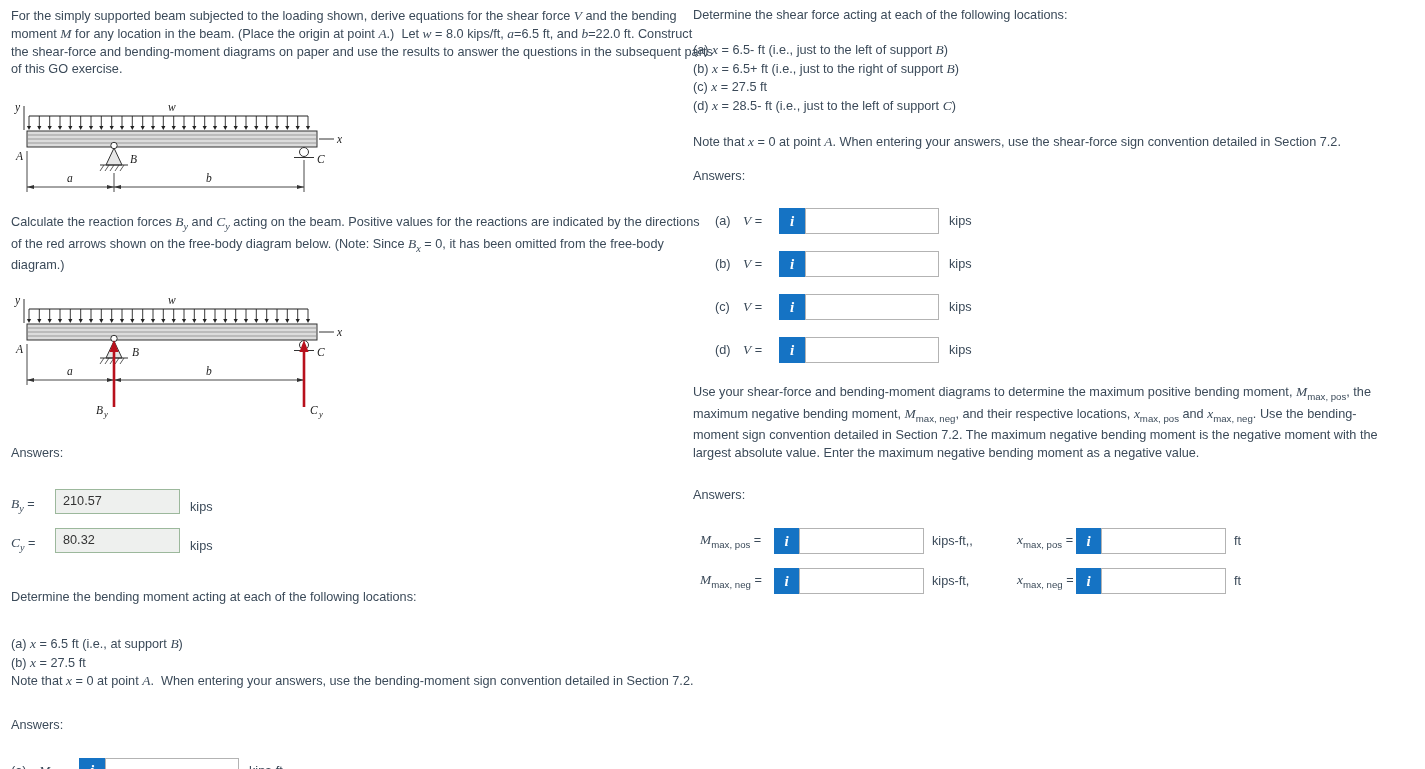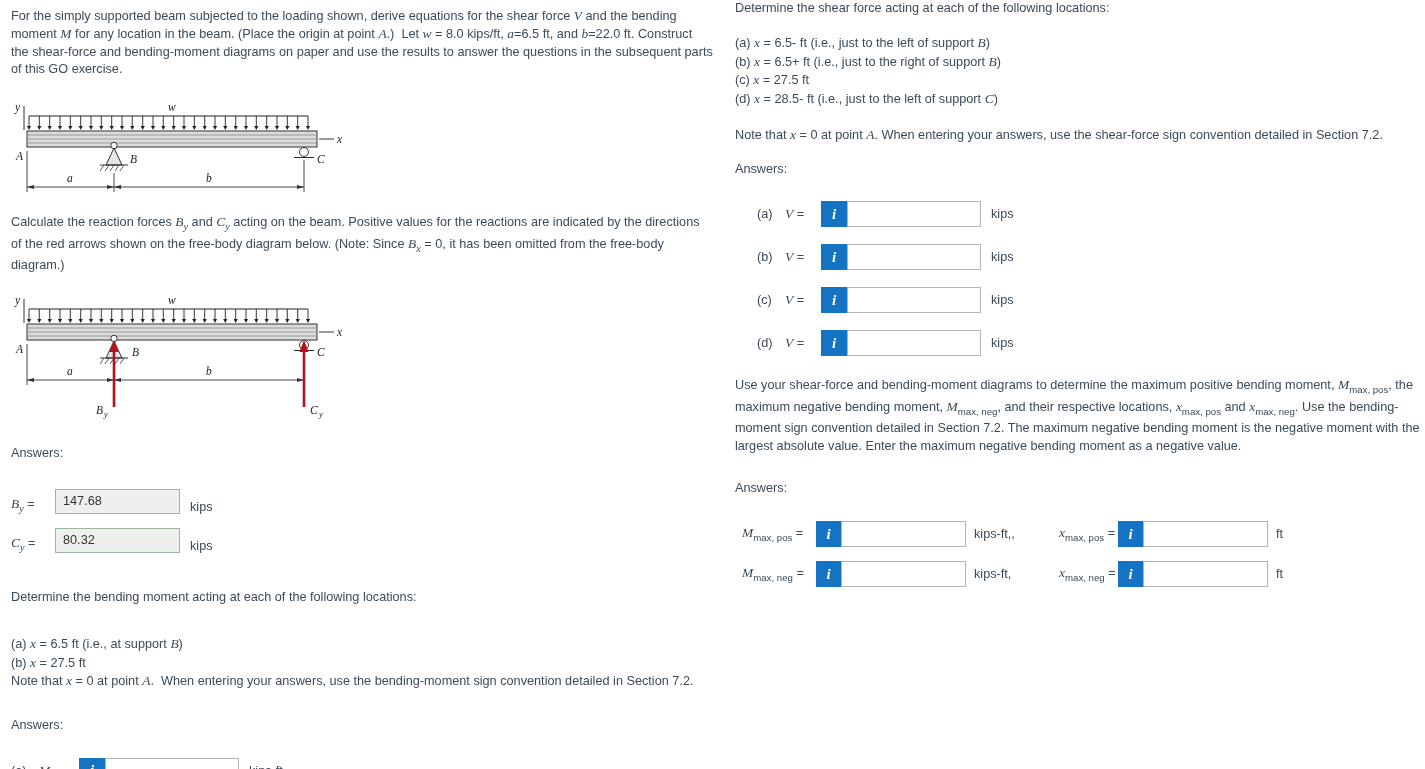--- a/index.html
+++ b/index.html
@@ -5,21 +5,21 @@
   * { box-sizing: border-box; }
   html,body { margin:0; padding:0; background:#ffffff; }
   body {
     font-family:"Liberation Sans", sans-serif;
     font-size:12.7px;
     color:#3b4a59;
   }
   .page { position:relative; width:1425px; height:769px; overflow:hidden; background:#fff; }
   .col { position:absolute; top:0; }
   .col-left  { left:11px;  width:702px; padding-top:7px; }
-  .col-right { left:735px; width:690px; }
+  .col-right { left:693px; width:690px; padding-top:7px; }
 
   p, .line { margin:0; line-height:17.4px; }
   i { font-family:"Liberation Serif", serif; font-style:italic; font-size:1.06em; }
   sub { font-size:0.76em; }
 
   .fig { display:block; }
   .fig-1 { margin:22px 0 16px 0; }
   .fig-2 { margin:20px 0 22px 0; }
   .para-intro { margin-bottom:4px; }
   .para-reaction { margin-bottom:0; }
@@ -327,21 +327,21 @@
         <text x="299" y="120">C</text>
         <text x="308" y="123" class="subt">y</text>
       </g>
     </svg>
 
     <div class="answers-label al-1">Answers:</div>
 
     <div class="row reaction-row">
       <span class="rlabel"><i>B</i><sub><i>y</i></sub> =</span>
       <div class="done-box">
-        <span>147.68</span>
+        <span>210.57</span>
       </div>
       <span class="unit">kips</span>
     </div>
 
     <div class="row reaction-row last">
       <span class="rlabel"><i>C</i><sub><i>y</i></sub> =</span>
       <div class="done-box">
         <span>80.32</span>
       </div>
       <span class="unit">kips</span>

